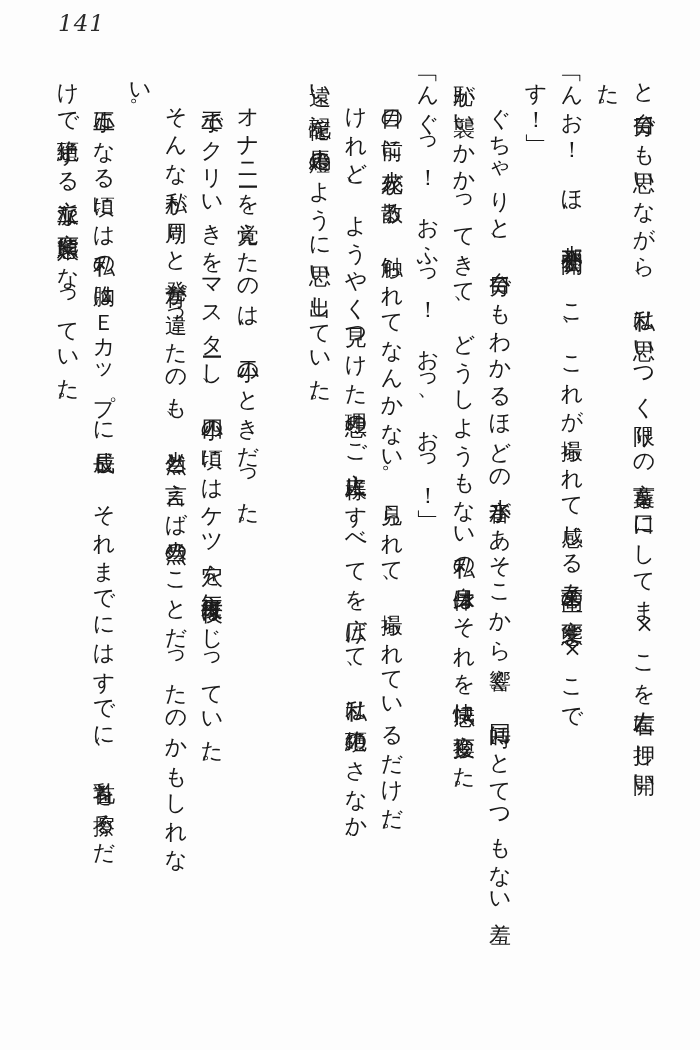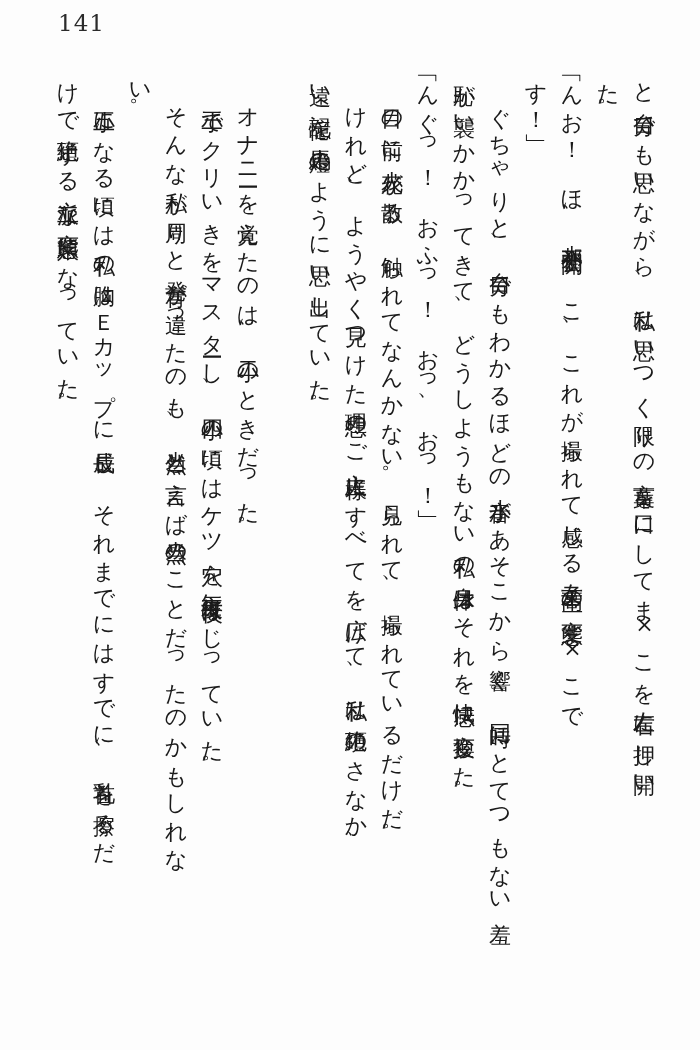--- a/index.html
+++ b/index.html
@@ -12,20 +12,21 @@
     width: 700px;
     height: 1050px;
     background: #fdfdfd;
     overflow: hidden;
     font-family: "DejaVu Serif", "Liberation Serif", serif;
   }
   .page-number {
     position: absolute;
     top: 10px;
     left: 58px;
+    font-style: italic;
     font-size: 23px;
     letter-spacing: 1px;
     color: #2b2b2b;
   }
   .text-area {
     position: absolute;
     top: 0;
     right: 0;
     height: 100%;
     box-sizing: border-box;

